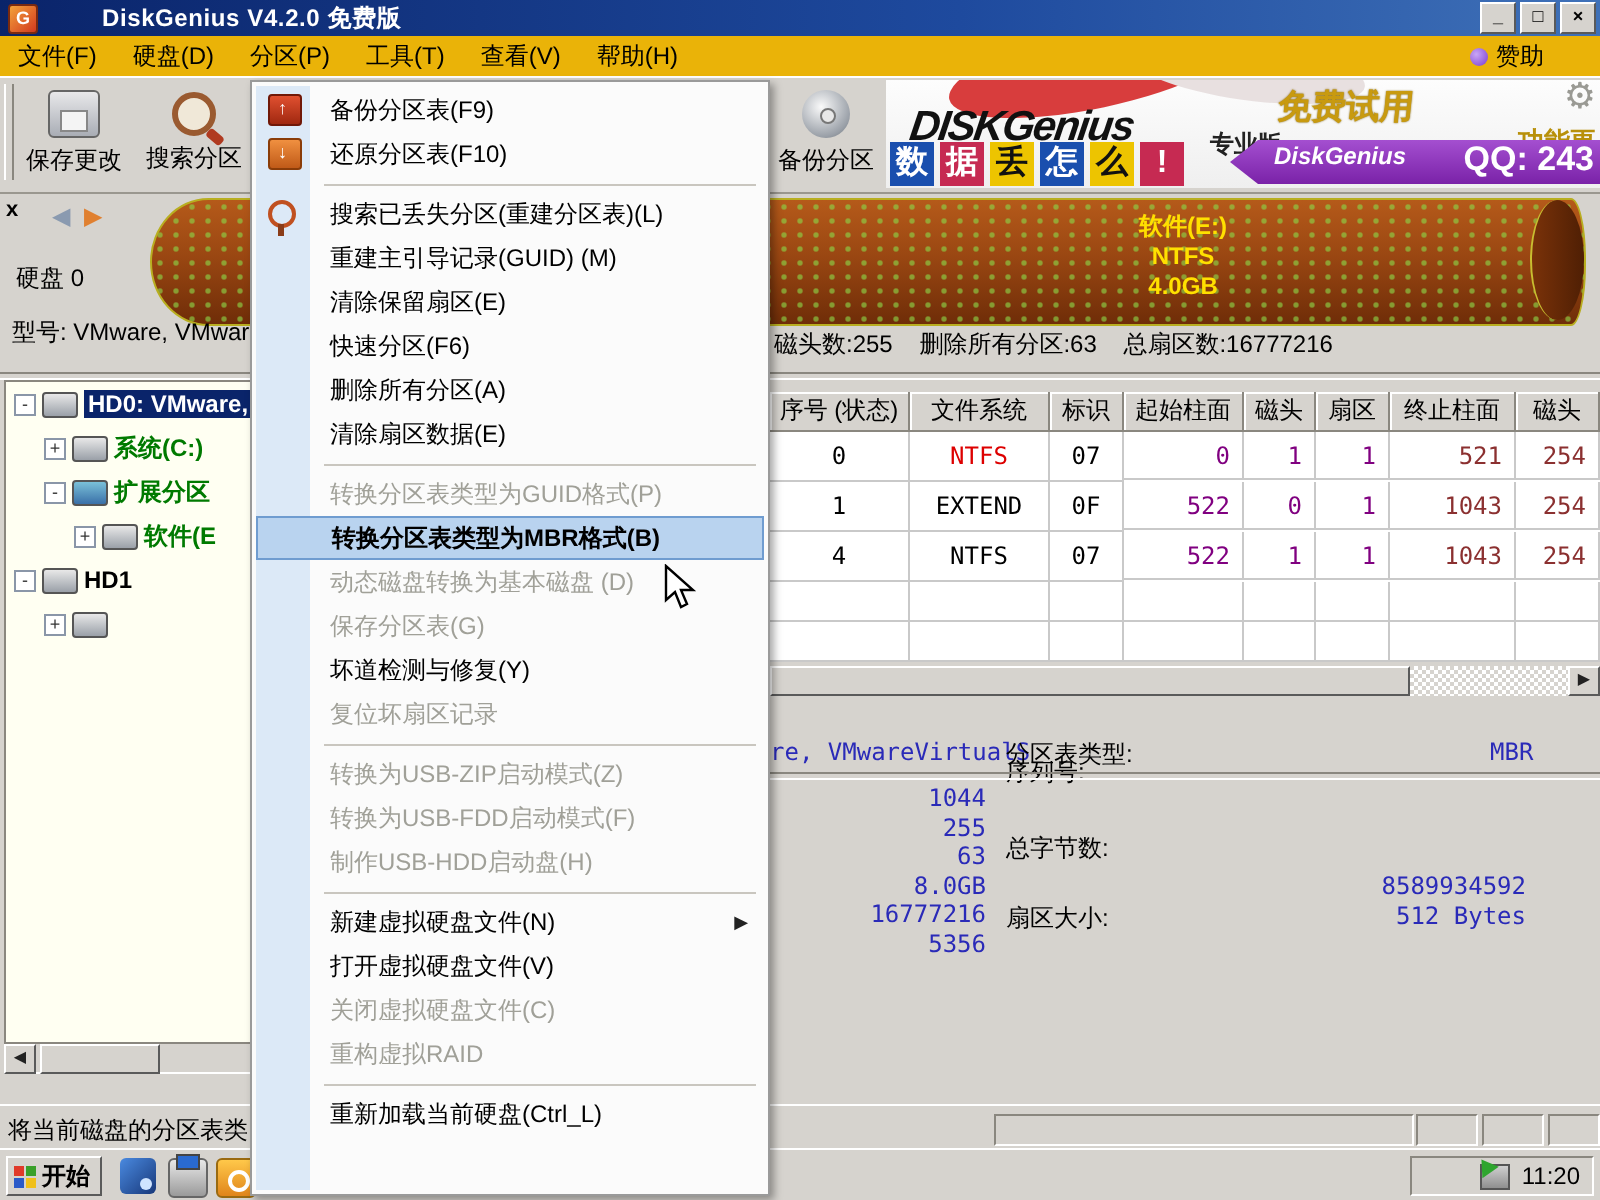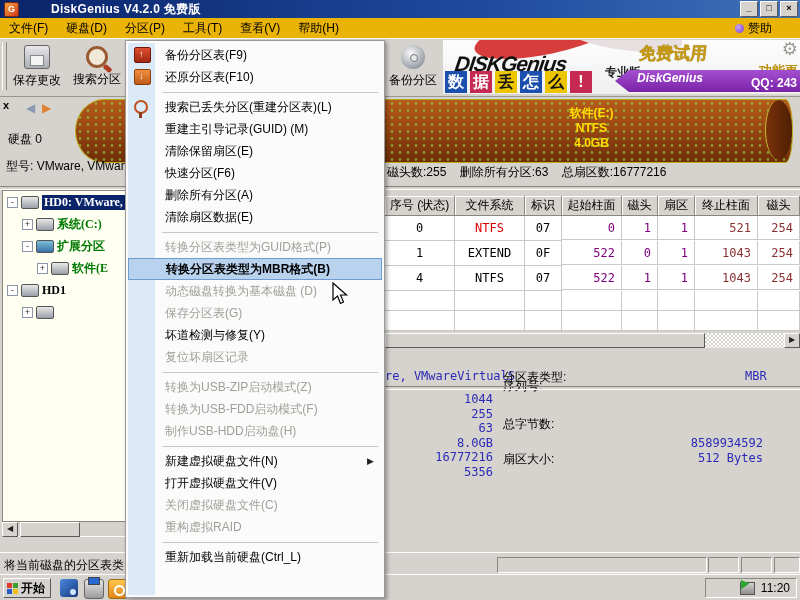--- a/index.html
+++ b/index.html
@@ -46,21 +46,21 @@
     letter-spacing:-1px;transform:skewX(-8deg);color:#111;white-space:nowrap;}
   #banner-brand-suffix{position:absolute;left:162px;top:24px;font-weight:bold;font-size:12px;color:#222;}
   #banner-tiles{position:absolute;left:2px;bottom:1px;display:flex;gap:3px;align-items:flex-end;}
   .tile{display:inline-block;width:22px;height:22px;font-weight:bold;font-size:16px;text-align:center;line-height:22px;}
   #banner-promo{position:absolute;left:196px;top:2px;font-weight:bold;font-size:17px;color:#c89a10;
     text-shadow:0 0 1px #7a5c00;transform:skewX(-6deg);white-space:nowrap;}
   #banner-promo2{position:absolute;right:2px;top:22px;font-weight:bold;font-size:13px;color:#b8900a;white-space:nowrap;}
   #banner-ribbon{position:absolute;left:172px;bottom:2px;width:186px;height:22px;background:linear-gradient(#a44fd0,#7a22a8);
     clip-path:polygon(0 50%,14px 0,100% 0,100% 100%,14px 100%);color:#fff;}
   #ribbon-brand{position:absolute;left:22px;top:1px;font-style:italic;font-weight:bold;font-size:12px;}
-  #ribbon-qq{position:absolute;right:4px;bottom:2px;font-weight:bold;font-size:12px;}
+  #ribbon-qq{position:absolute;right:4px;bottom:2px;font-weight:bold;font-size:17px;}
   #banner-gear{position:absolute;right:2px;top:-2px;color:#9a9a94;font-size:18px;}
   
   #panel-close{left:3px;top:100px;font-weight:bold;font-size:11px;line-height:10px;}
   .nav-arrow{position:absolute;top:101px;font-size:12px;}
   #disk-label{left:8px;top:131px;}
   #cylinder{left:75px;top:99px;width:716px;height:62px;
     background-image:radial-gradient(circle,rgba(140,210,70,.65) 1px,transparent 1.7px),
       linear-gradient(#b55a1a 0%,#9a4712 45%,#6f2d08 100%);
     background-size:8px 7px,100% 100%;
     border:1px solid #b8ae20;border-radius:31px 8px 8px 31px / 34px 50% 50% 34px;}
@@ -73,21 +73,21 @@
   .groove-h{position:absolute;height:2px;border-top:1px solid #8a877f;border-bottom:1px solid #fff;}
   
   #tree-panel{left:2px;top:190px;width:124px;height:345px;background:#fffff2;
     border:1px solid;border-color:#8a877f #fff #fff #8a877f;overflow:hidden;}
   .tree-row{display:flex;align-items:center;height:22px;white-space:nowrap;}
   .expander{width:9px;height:9px;border:1px solid #8a96a8;background:#fff;font-size:9px;line-height:8px;
     text-align:center;margin-right:3px;flex:none;color:#333;}
   .tree-icon{width:16px;height:11px;margin-right:3px;flex:none;border:1px solid #555;border-radius:2px;
     background:linear-gradient(#e8e8e8,#9aa0a8);position:relative;}
   .tree-icon.ext{background:linear-gradient(#7ac0d8,#3a70a8);}
-  .tree-label{font-weight:bold;font-family:Liberation Serif, serif;}
+  .tree-label{font-weight:bold;}
   .tree-label.green{color:#007a00;}
   .tree-label.sel{background:#0a246a;color:#fff;padding:0 2px;}
   #tree-hscroll{left:2px;top:521px;width:124px;height:14px;background:#d6d3ce;border-top:1px solid #8a877f;display:flex;}
   .scroll-btn{width:14px;height:13px;background:#d6d3ce;border:1px solid;border-color:#fff #5a5a5a #5a5a5a #fff;
     font-size:8px;line-height:11px;text-align:center;color:#222;flex:none;}
   #tree-thumb{width:58px;height:13px;background:#d6d3ce;border:1px solid;border-color:#fff #5a5a5a #5a5a5a #fff;margin-left:2px;}
   
   #ptable{left:385px;top:196px;width:415px;display:grid;
     grid-template-columns:70px 70px 37px 60px 36px 37px 63px 42px;background:#fff;}
   .th{height:19px;background:#d6d3ce;border-right:1px solid #8a877f;border-bottom:1px solid #8a877f;

